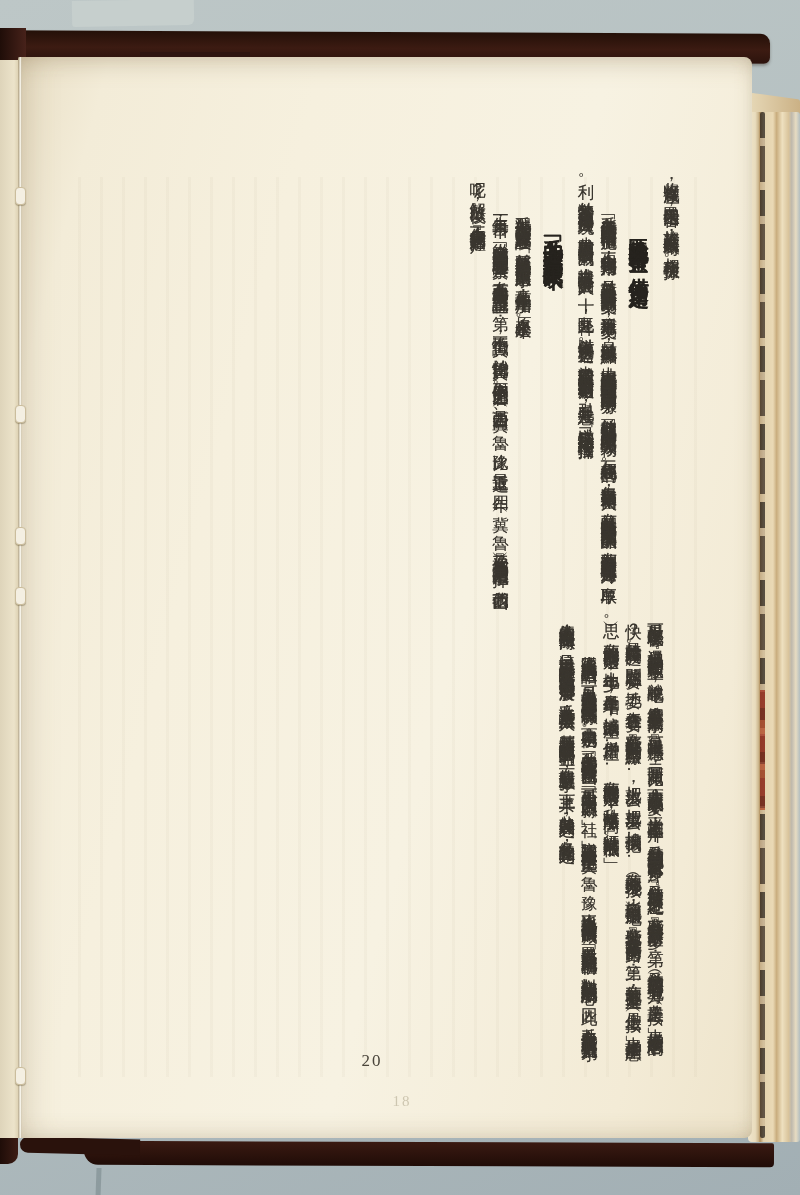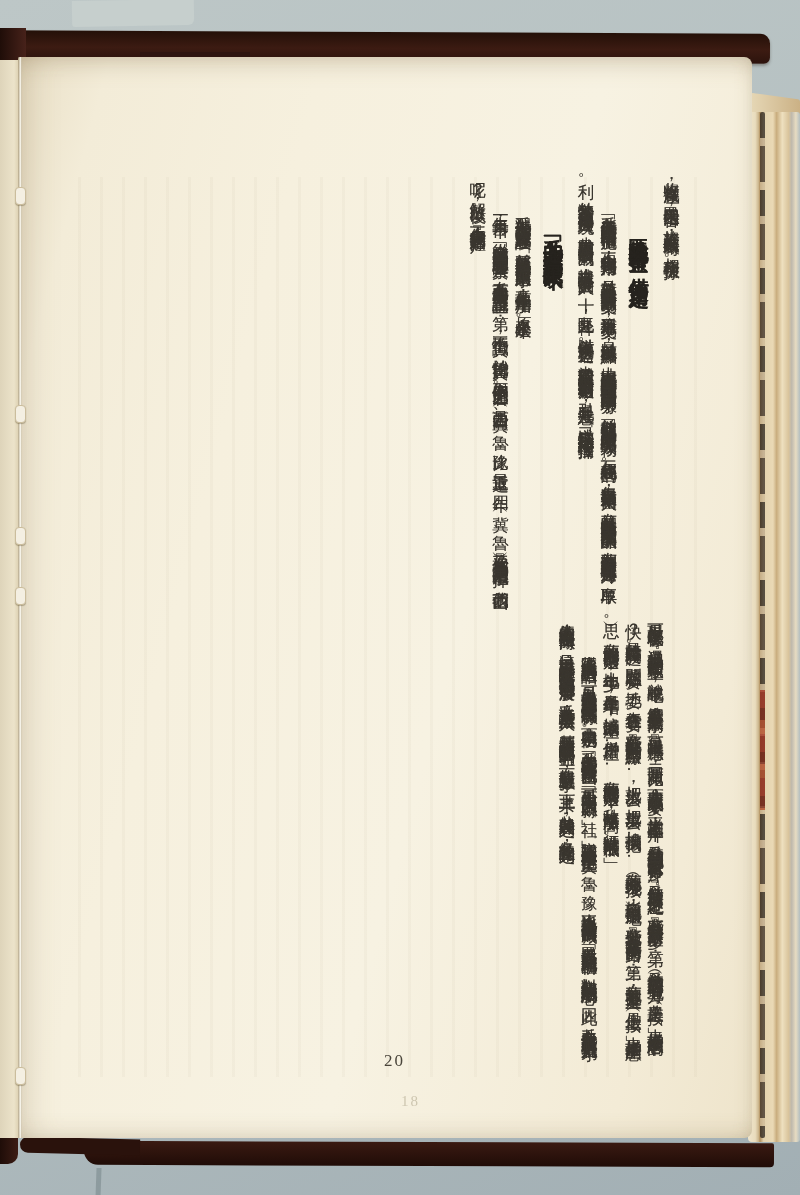--- a/index.html
+++ b/index.html
@@ -111,27 +111,27 @@
   .band-top{left:42px;top:113px;width:622px;height:424px;line-height:1.38;}
   .band-bottom{left:46px;top:553px;width:602px;height:424px;line-height:1.34;}
   .vhead{
     margin:0 6px;
     font-family:"Liberation Sans", sans-serif;
     font-size:20px;font-weight:bold;color:#26231e;
     letter-spacing:2.2px;line-height:1.4;text-indent:2.6em;
     text-shadow:0 0 .6px rgba(30,28,24,.8);
   }
   .page-number{
-    position:absolute;left:366px;top:994px;width:44px;
-    font-size:17px;letter-spacing:2px;color:#4a453b;
+    position:absolute;left:332px;top:994px;width:44px;
+    font-size:17px;letter-spacing:2px;color:#4a453b;text-align:center;
   }
   .bleed-number{
     position:absolute;left:366px;top:1036px;width:36px;
     font-size:15px;letter-spacing:2px;color:rgba(140,128,100,.38);
-    text-align:right;filter:blur(.4px);
+    text-align:center;filter:blur(.4px);
   }
   
   .print-through{
     position:absolute;left:60px;top:120px;width:620px;height:900px;
     background:repeating-linear-gradient(90deg,rgba(150,135,105,.05) 0 3px,rgba(0,0,0,0) 3px 22px);
     pointer-events:none;
   }
 </style>
 </head>
 <body>

